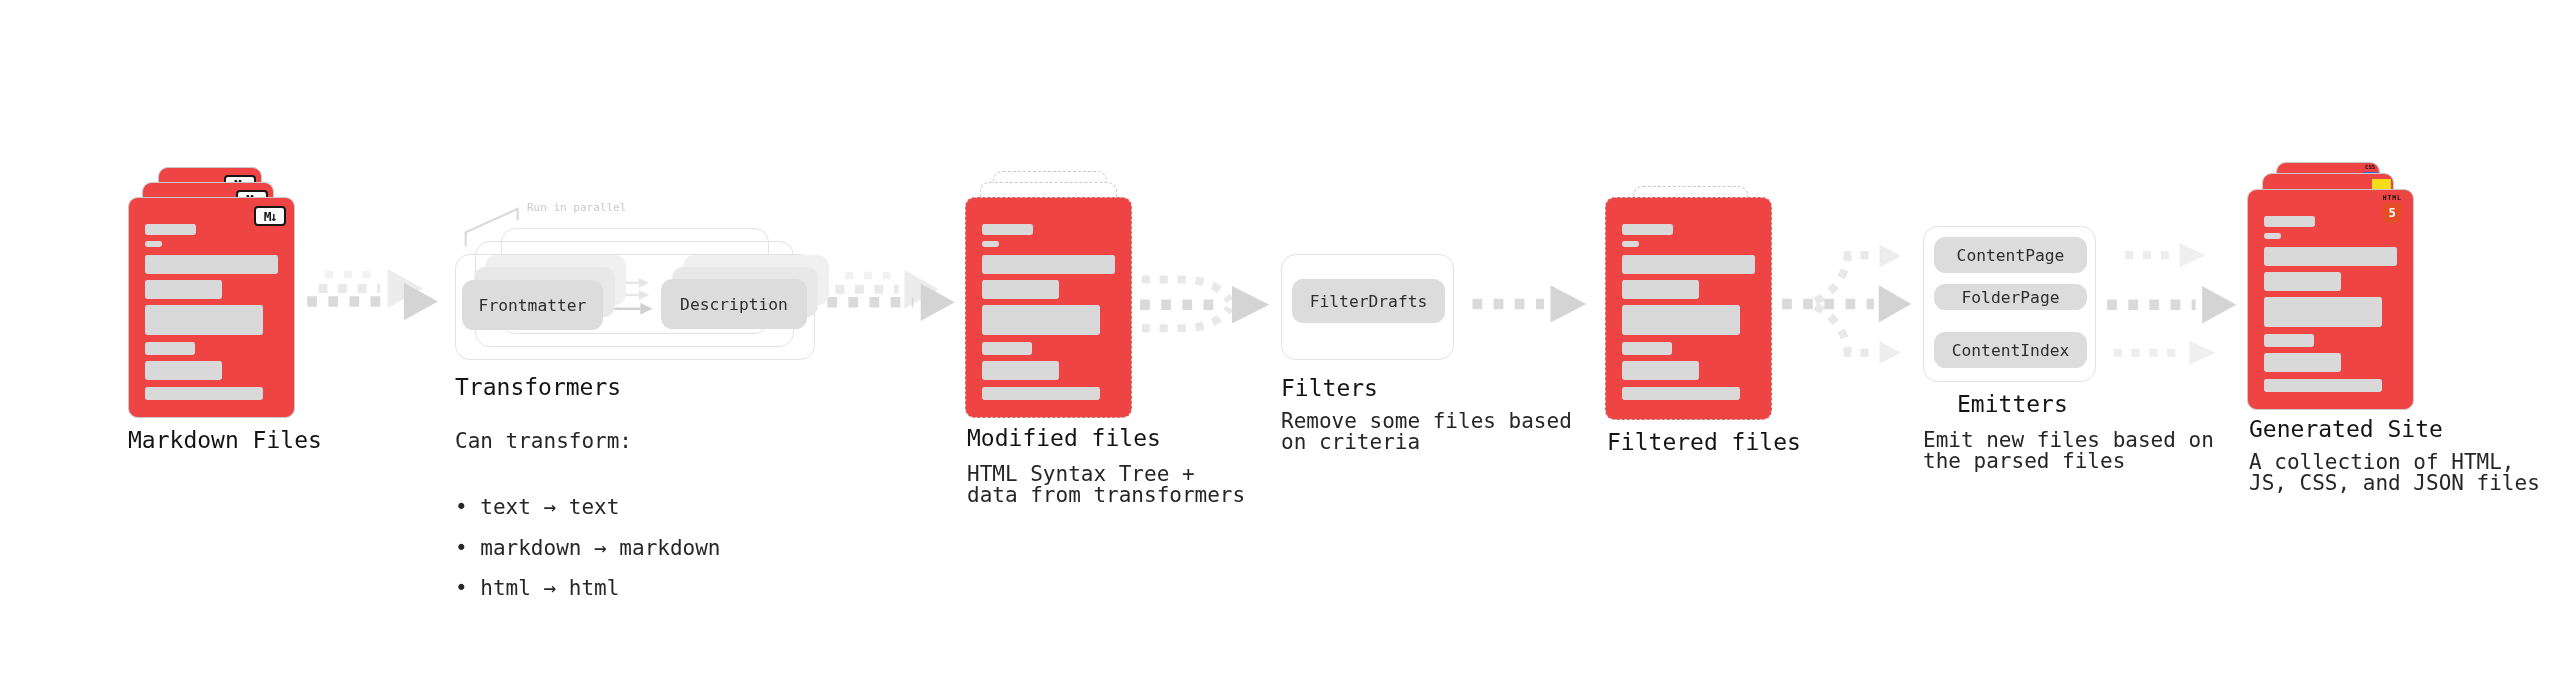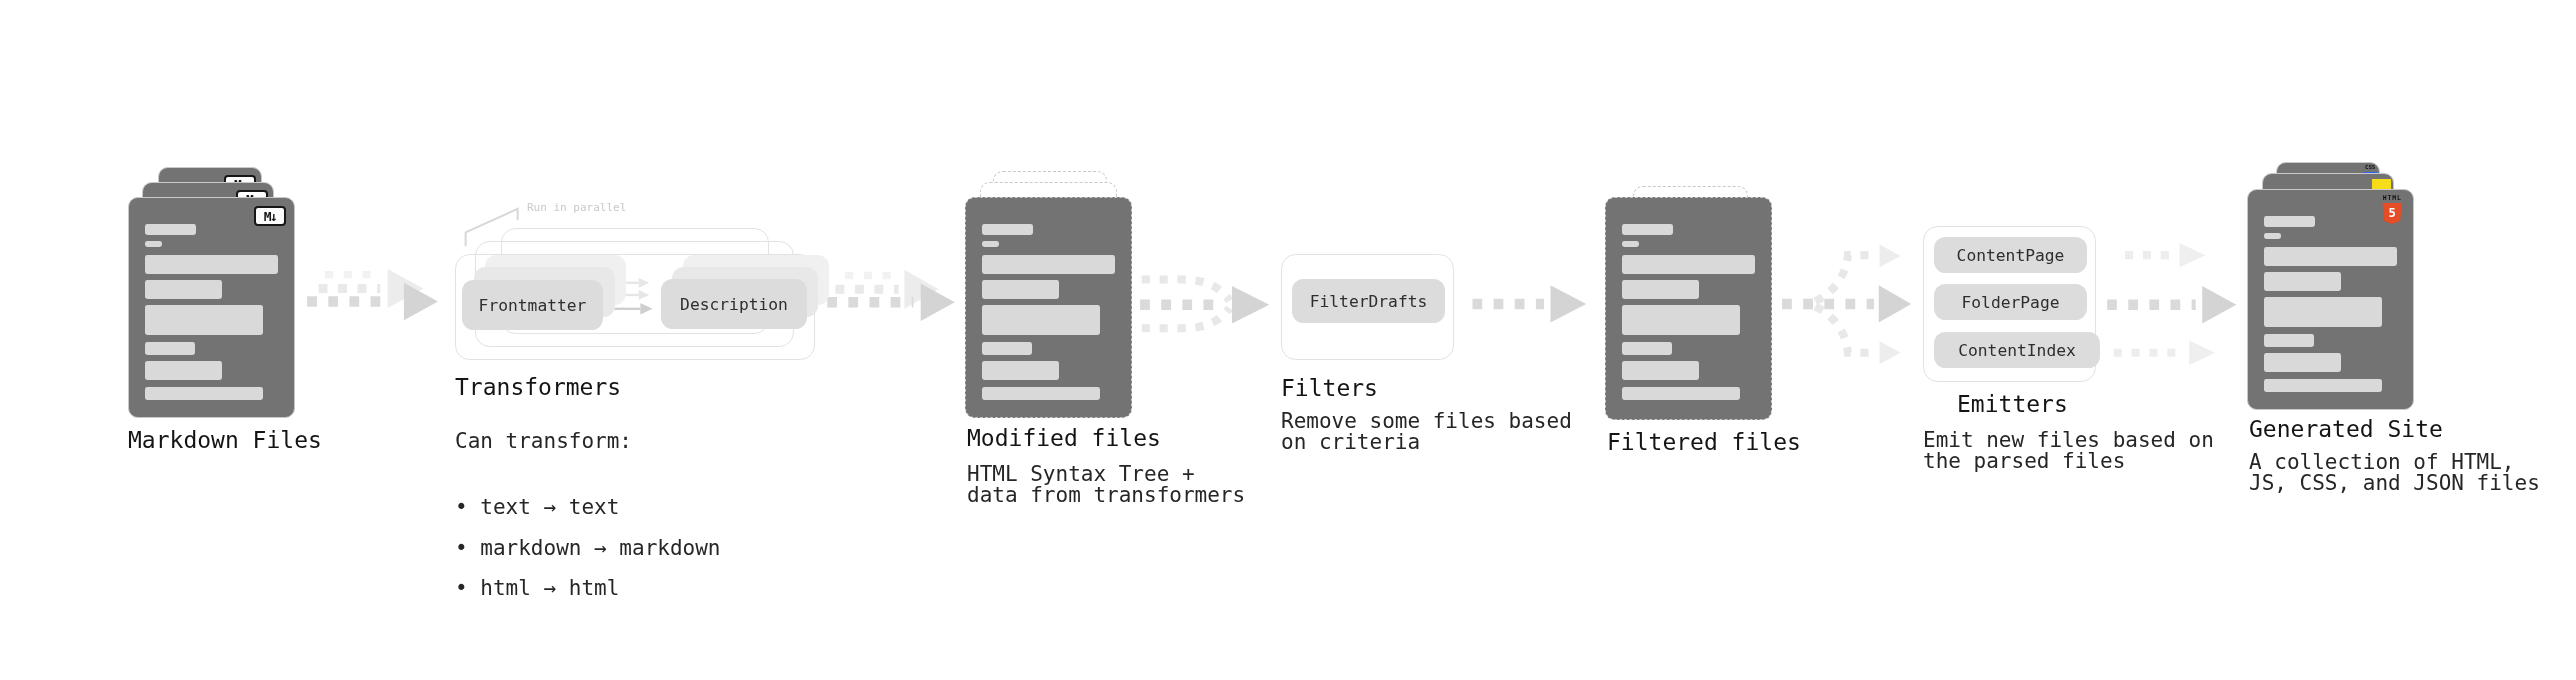--- a/index.html
+++ b/index.html
@@ -1,21 +1,21 @@
 <!DOCTYPE html>
 <html style="font-size:13px"><head>
 <meta charset="utf-8">
 <style>
   html,body{margin:0;padding:0;background:#ffffff;}
   .canvas{position:relative;width:2576px;height:681px;background:#ffffff;overflow:hidden;
           font-family:"DejaVu Sans Mono","Liberation Mono",monospace;}
   .arrows{position:absolute;left:0;top:0;pointer-events:none;}
 
   
-  .file{position:absolute;background:#737373;border:1.6px solid #c9c9c9;border-radius:9.8px;box-sizing:border-box;}
+  .file{position:absolute;background:#ef4444;border:1.6px solid #c9c9c9;border-radius:9.8px;box-sizing:border-box;}
   .file.dashed{border-style:dashed;border-color:#c8c8c8;}
   .bar{position:absolute;left:16.3px;background:#d9d9d9;border-radius:2.4px;}
   .b1{top:26px;width:51px;height:10.6px;}
   .b2{top:43px;width:17px;height:5.7px;}
   .b3{top:57px;width:133px;height:18.7px;}
   .b4{top:82px;width:77px;height:18.7px;}
   .b5{top:107px;width:118px;height:30px;}
   .b6{top:144px;width:50px;height:13px;}
   .b7{top:163px;width:77px;height:18.7px;}
   .b8{top:189px;width:118px;height:13px;}
@@ -197,22 +197,22 @@
       <div class="bar b6"></div>
       <div class="bar b7"></div>
       <div class="bar b8"></div>
     </div>
     <div class="heading" style="left:1607px;top:430px;">Filtered files</div>
   </div>
 
   <div>
     <div class="box" style="left:1923px;top:226px;width:173px;height:156px;"></div>
     <div class="pill" style="left:1934px;top:237px;width:153px;height:36px;">ContentPage</div>
-    <div class="pill" style="left:1934px;top:284px;width:153px;height:36px;">FolderPage</div>
-    <div class="pill" style="left:1934px;top:332px;width:166px;height:36px;">ContentIndex</div>
+    <div class="pill" style="left:1934px;top:284px;width:153px;height:26px;">FolderPage</div>
+    <div class="pill" style="left:1934px;top:332px;width:153px;height:36px;">ContentIndex</div>
     <div class="heading" style="left:1923px;top:392px;margin-left:34px;">Emitters</div>
     <div class="desc" style="left:1923px;top:430px;">Emit new files based on
 the parsed files</div>
   </div>
 
   <div>
     <div class="file" style="left:2276px;top:162px;width:104px;height:221px;">
       <div class="css-badge">
         <div class="t">CSS</div>
         <div class="u"></div>

